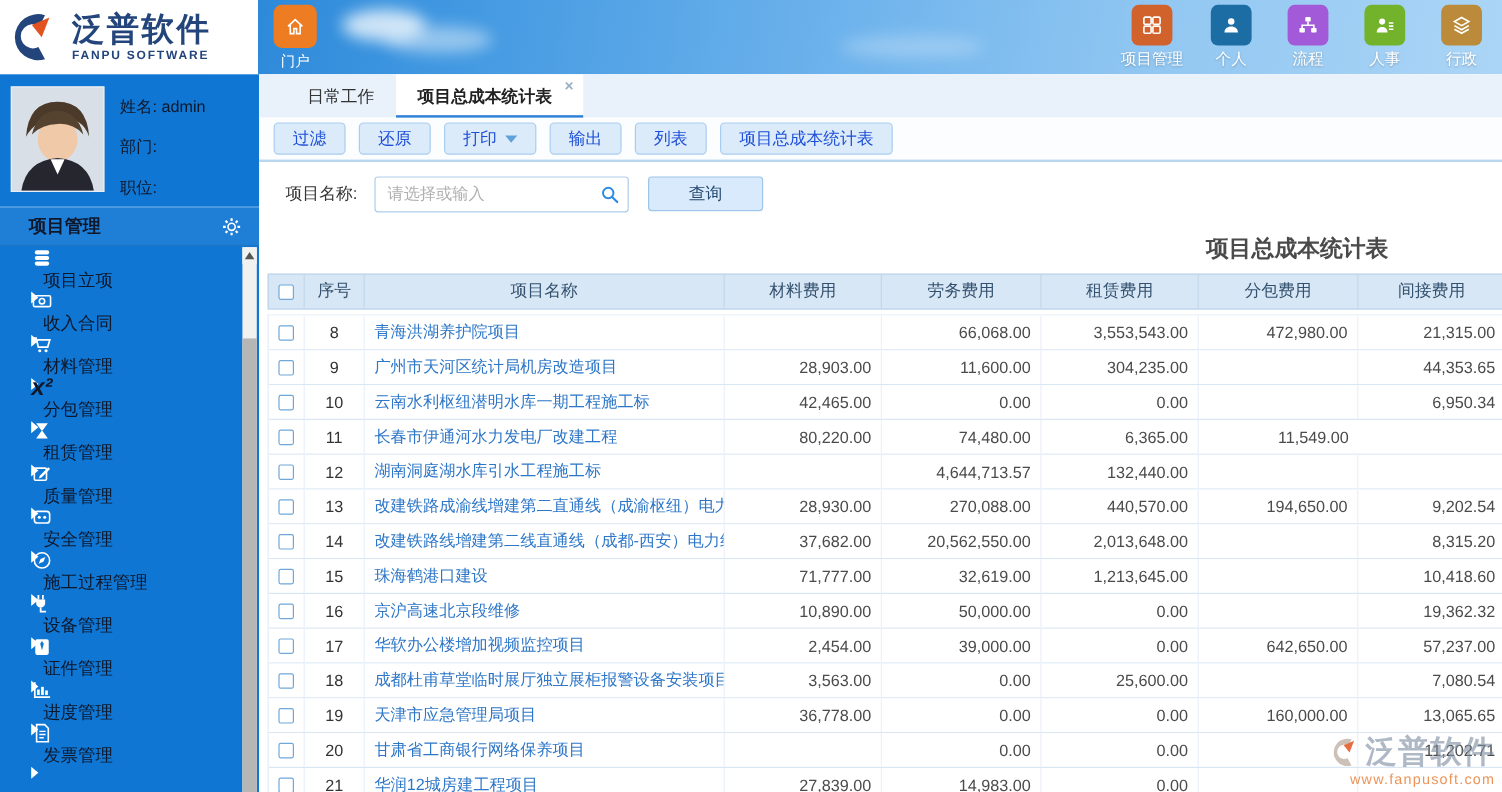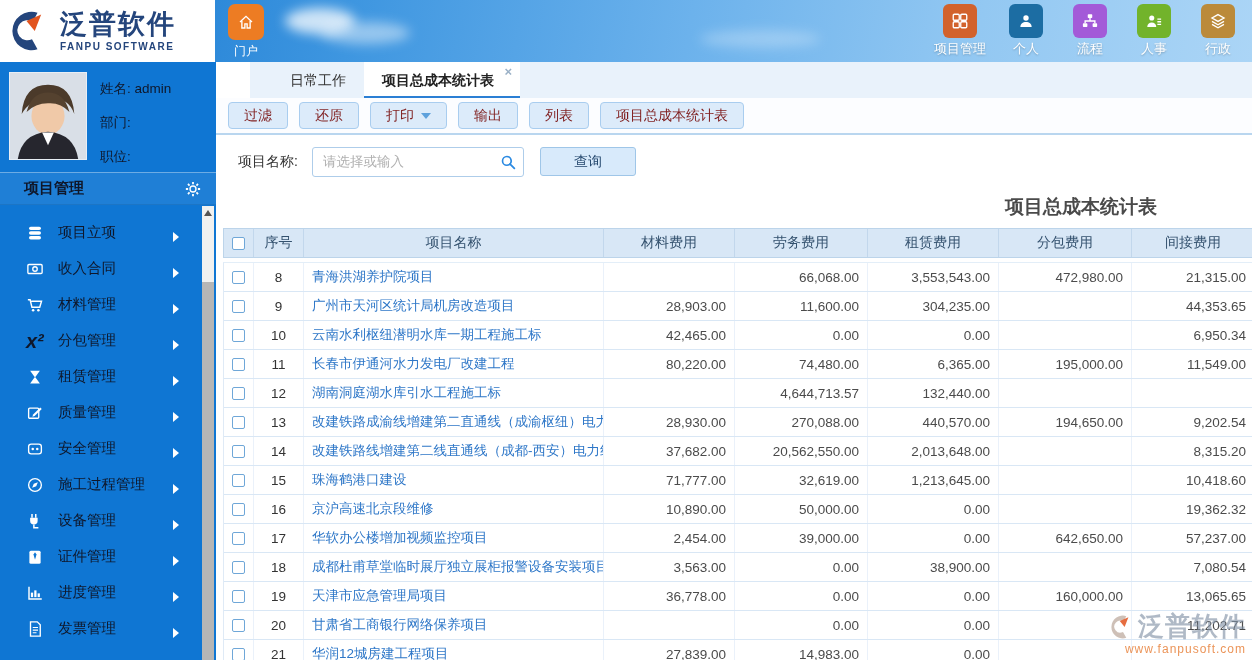--- a/index.html
+++ b/index.html
@@ -32,41 +32,41 @@
   
   .sidebar { position:absolute; left:0; top:62px; width:216px; bottom:0; background:#0f76d3; color:#0f172a; }
   .profile { height:110px; position:relative; padding:10px 0 0 9px; }
   .avatar { width:78px; height:88px; border:1px solid #e8eef5; background:#d8dee6; }
   .profile-info { position:absolute; left:100px; top:18px; font-size:13.5px; }
   .profile-info div { margin-bottom:16px; }
   .section-head { height:33px; background:rgba(255,255,255,.07); border-top:1px solid rgba(255,255,255,.35);
     border-bottom:1px solid rgba(0,0,0,.08); display:flex; align-items:center; padding:0 14px 0 24px; }
   .section-label { font-size:15px; font-weight:bold; flex:1; }
   .menu { position:absolute; left:0; top:144px; right:13px; bottom:0; overflow:hidden; }
-  .menu-item { height:36px; display:flex; align-items:flex-end; padding-left:26px; cursor:pointer; }
+  .menu-item { height:36px; display:flex; align-items:flex-start; padding-left:26px; cursor:pointer;flex-direction:column; }
   .menu-item .mi-icon { width:22px; height:18px; display:flex; align-items:center; }
   .menu-item .mi-label { font-size:14.5px; margin-left:10px; flex:1; }
   .mi-x2 { font-weight:bold; font-size:20px; font-style:italic; }
   .arrow-right { width:0; height:0; border-left:6px solid #fff; border-top:5px solid transparent;
     border-bottom:5px solid transparent; margin-right:24px; }
   .side-scroll { position:absolute; right:2px; top:144px; bottom:0; width:12px; background:#f1f1f0; }
   .scroll-btn { height:14px; display:flex; align-items:center; justify-content:center; background:#f1f1f0; }
   .scroll-btn .tri-up { width:0; height:0; border-bottom:6px solid #555; border-left:4px solid transparent; border-right:4px solid transparent; }
   .scroll-thumb { position:absolute; left:0; top:76px; width:12px; bottom:0; background:#b6b6b6; }
 
   
   .content { position:absolute; left:216px; top:62px; right:0; bottom:0; background:#fff; }
-  .tabbar { height:36px; background:#e9f2fb; display:flex; padding-left:22px;margin-left:34px; }
+  .tabbar { height:36px; background:#e9f2fb; display:flex; padding-left:22px; }
   .tab { padding:0 18px; line-height:36px; font-size:14px; color:#333; cursor:pointer; position:relative; white-space:nowrap; }
   .tab.active { background:#fff; font-weight:bold; color:#222; border-bottom:2px solid #2b7fd4; padding-right:26px; }
   .tab-close { position:absolute; right:8px; top:3px; font-size:13px; color:#9ab0c6; line-height:1; cursor:pointer; }
   .toolbar { height:37px; background:#fcfdff; border-bottom:2px solid #b9d6ef;
     display:flex; align-items:center; gap:11px; padding-left:12px; }
   .tb-btn { height:27px; padding:0 15px; background:#dcebfa; border:1px solid #a9cdef; border-radius:4px;
-    color:#7f1d1d; font-size:14px; display:flex; align-items:center; gap:7px; cursor:pointer; white-space:nowrap;
+    color:#1d4ed8; font-size:14px; display:flex; align-items:center; gap:7px; cursor:pointer; white-space:nowrap;
     font-family:Liberation Mono, monospace; }
   .caret-down { width:0; height:0; border-top:6px solid #5ea1dc; border-left:5px solid transparent; border-right:5px solid transparent; }
   .search-row { height:53px; display:flex; align-items:center; padding-left:22px; }
   .search-label { font-size:14px; color:#333; }
   .search-box { position:relative; margin-left:14px; }
   .search-input { width:212px; height:30px; border:1px solid #aecdea; border-radius:3px; padding:0 32px 0 10px;
     font-size:13.5px; color:#333; font-family:inherit; outline:none; }
   .search-input::placeholder { color:#b0b0b0; }
   .search-ico { position:absolute; right:7px; top:6px; width:18px; height:18px; cursor:pointer; }
   .query-btn { margin-left:16px; width:96px; height:29px; background:#d8eafb; border:1px solid #9fc6e8; border-radius:3px;
@@ -459,21 +459,20 @@
         </div>
         <div class="grid-row">
           <div class="cell c-check">
             <span class="checkbox"></span>
           </div>
           <div class="cell c-no">11</div>
           <div class="cell c-name">长春市伊通河水力发电厂改建工程</div>
           <div class="cell c-num">80,220.00</div>
           <div class="cell c-num">74,480.00</div>
           <div class="cell c-num">6,365.00</div>
-          <div class="cell c-num">195,000.00</div>
           <div class="cell c-num">11,549.00</div>
         </div>
         <div class="grid-row">
           <div class="cell c-check">
             <span class="checkbox"></span>
           </div>
           <div class="cell c-no">12</div>
           <div class="cell c-name">湖南洞庭湖水库引水工程施工标</div>
           <div class="cell c-num"></div>
           <div class="cell c-num">4,644,713.57</div>
@@ -542,21 +541,21 @@
           <div class="cell c-num">57,237.00</div>
         </div>
         <div class="grid-row">
           <div class="cell c-check">
             <span class="checkbox"></span>
           </div>
           <div class="cell c-no">18</div>
           <div class="cell c-name">成都杜甫草堂临时展厅独立展柜报警设备安装项目</div>
           <div class="cell c-num">3,563.00</div>
           <div class="cell c-num">0.00</div>
-          <div class="cell c-num">38,900.00</div>
+          <div class="cell c-num">25,600.00</div>
           <div class="cell c-num"></div>
           <div class="cell c-num">7,080.54</div>
         </div>
         <div class="grid-row">
           <div class="cell c-check">
             <span class="checkbox"></span>
           </div>
           <div class="cell c-no">19</div>
           <div class="cell c-name">天津市应急管理局项目</div>
           <div class="cell c-num">36,778.00</div>

